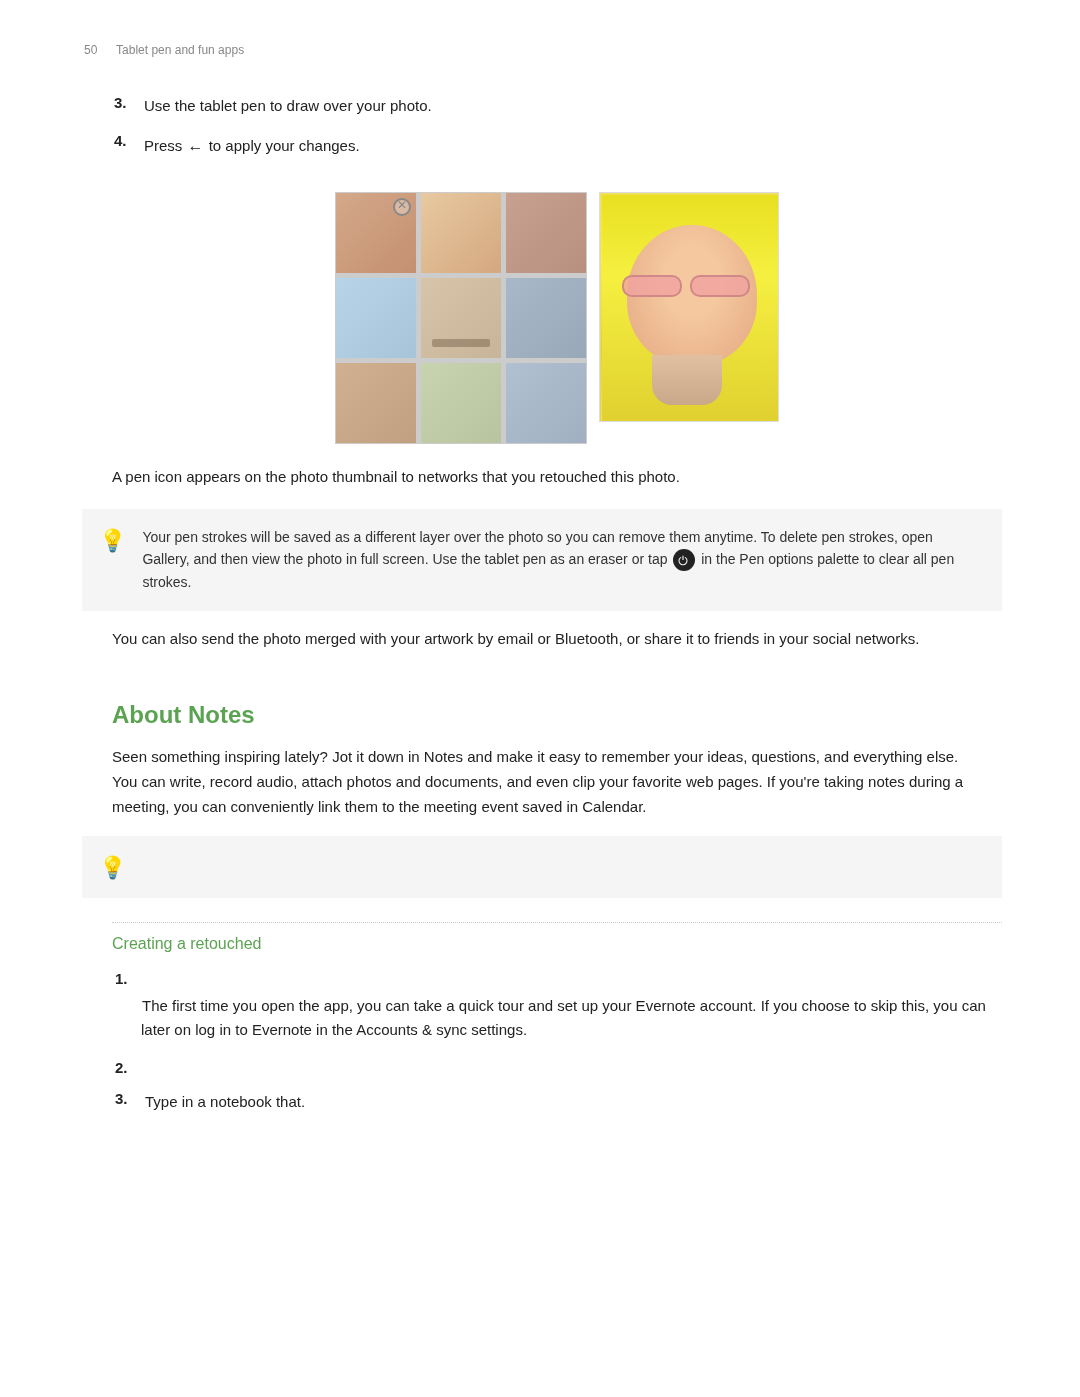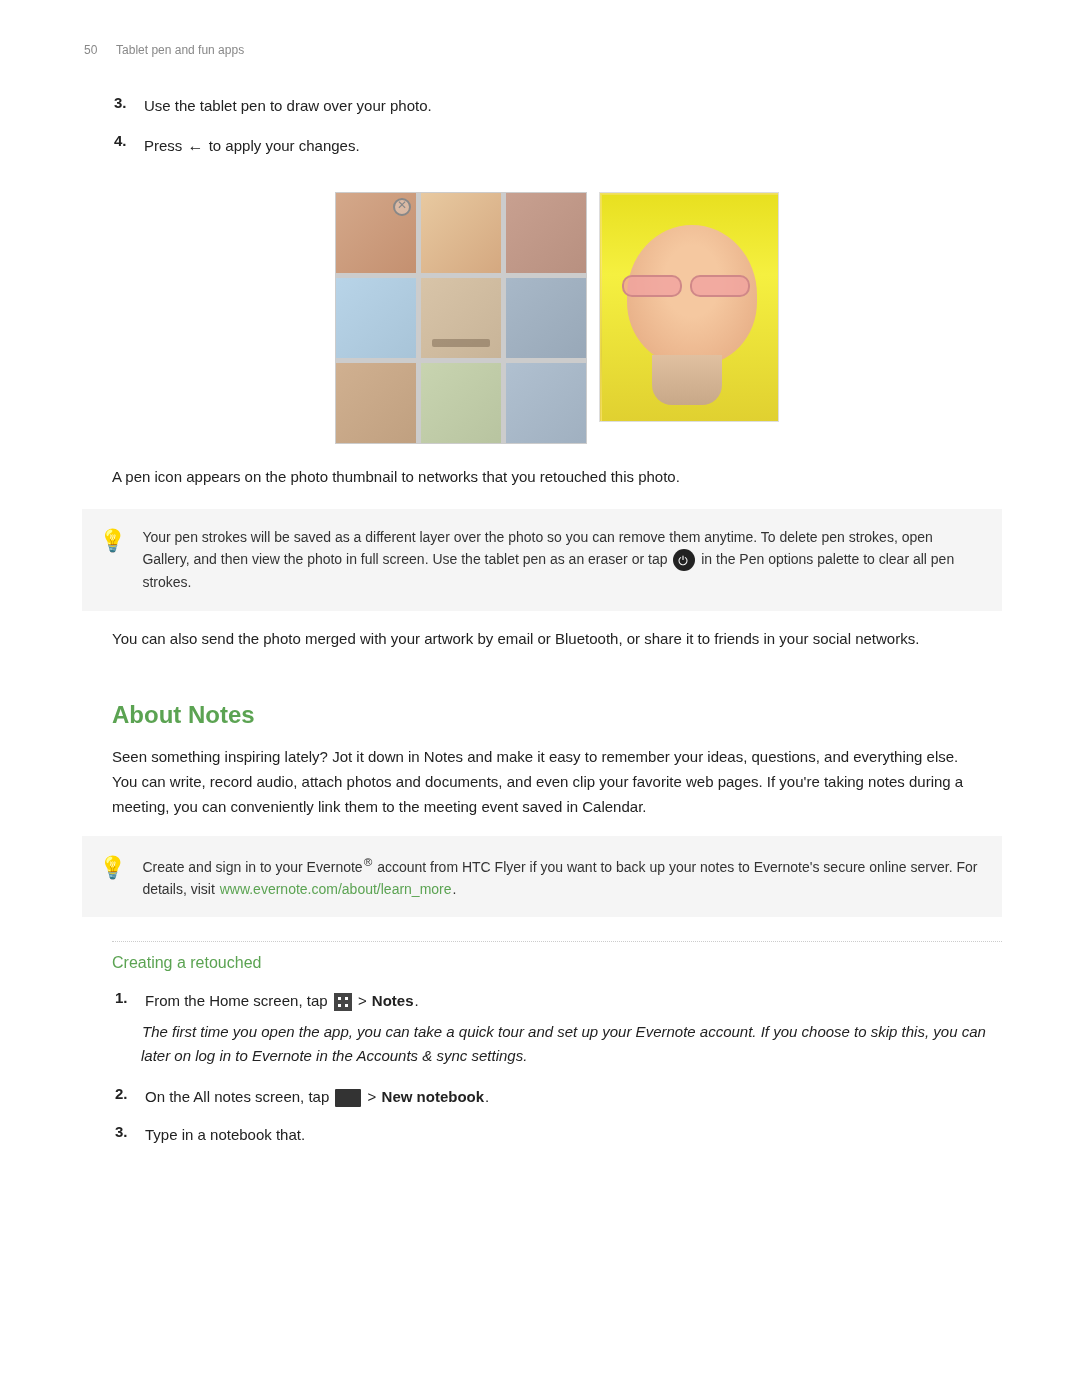--- a/index.html
+++ b/index.html
@@ -296,45 +296,36 @@
 </div>
 
 <div class="body-text">You can also send the photo merged with your artwork by email or Bluetooth, or share it to friends in your social networks.</div>
 
 <div class="section-heading">About Notes</div>
 
 <div class="body-text">Seen something inspiring lately? Jot it down in Notes and make it easy to remember your ideas, questions, and everything else. You can write, record audio, attach photos and documents, and even clip your favorite web pages. If you're taking notes during a meeting, you can conveniently link them to the meeting event saved in Calendar.</div>
 
 <div class="tip-box">
   <div class="tip-icon">💡</div>
-  <div class="tip-content">
-    Create and sign in to your Evernote<sup>®</sup> account from HTC Flyer if you want to back up your notes to Evernote's secure online server. For details, visit <a class="link-text" href="#">www.evernote.com/about/learn_more</a>.
-  </div>
 </div>
 
 <div class="subsection-heading">Creating a retouched</div>
 
 <div style="margin-top: 12px;">
 
   <div class="step-item" style="margin-bottom: 6px;">
     <span class="step-number">1.</span>
-    <span class="step-text">
-      From the Home screen, tap <span class="grid-icon"></span> &gt; <span class="bold-text">Notes</span>.
-    </span>
-  </div>
-
-  <div style="margin-left: 58px; margin-bottom: 16px; font-style: italic;">
+  </div>
+
+  <div style="margin-left: 58px; margin-bottom: 16px;">
     <span class="step-text">The first time you open the app, you can take a quick tour and set up your Evernote account. If you choose to skip this, you can later on log in to Evernote in the Accounts &amp; sync settings.</span>
   </div>
 
   <div class="step-item">
     <span class="step-number">2.</span>
-    <span class="step-text">
-      On the All notes screen, tap <span class="nb-icon"></span> &gt; <span class="bold-text">New notebook</span>.
-    </span>
   </div>
 
   <div class="step-item">
     <span class="step-number">3.</span>
     <span class="step-text">Type in a notebook that.</span>
   </div>
 
 </div>
 
 </body></html>

